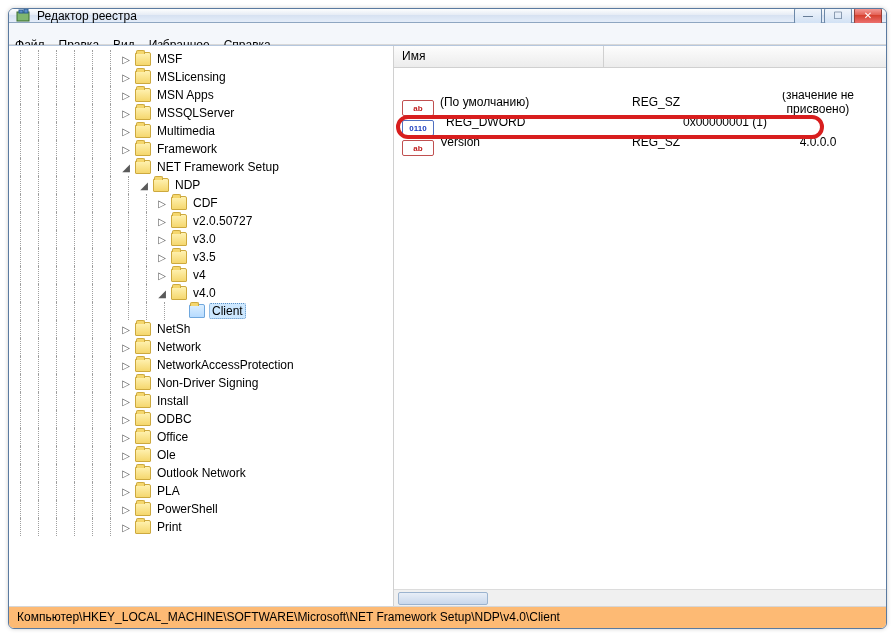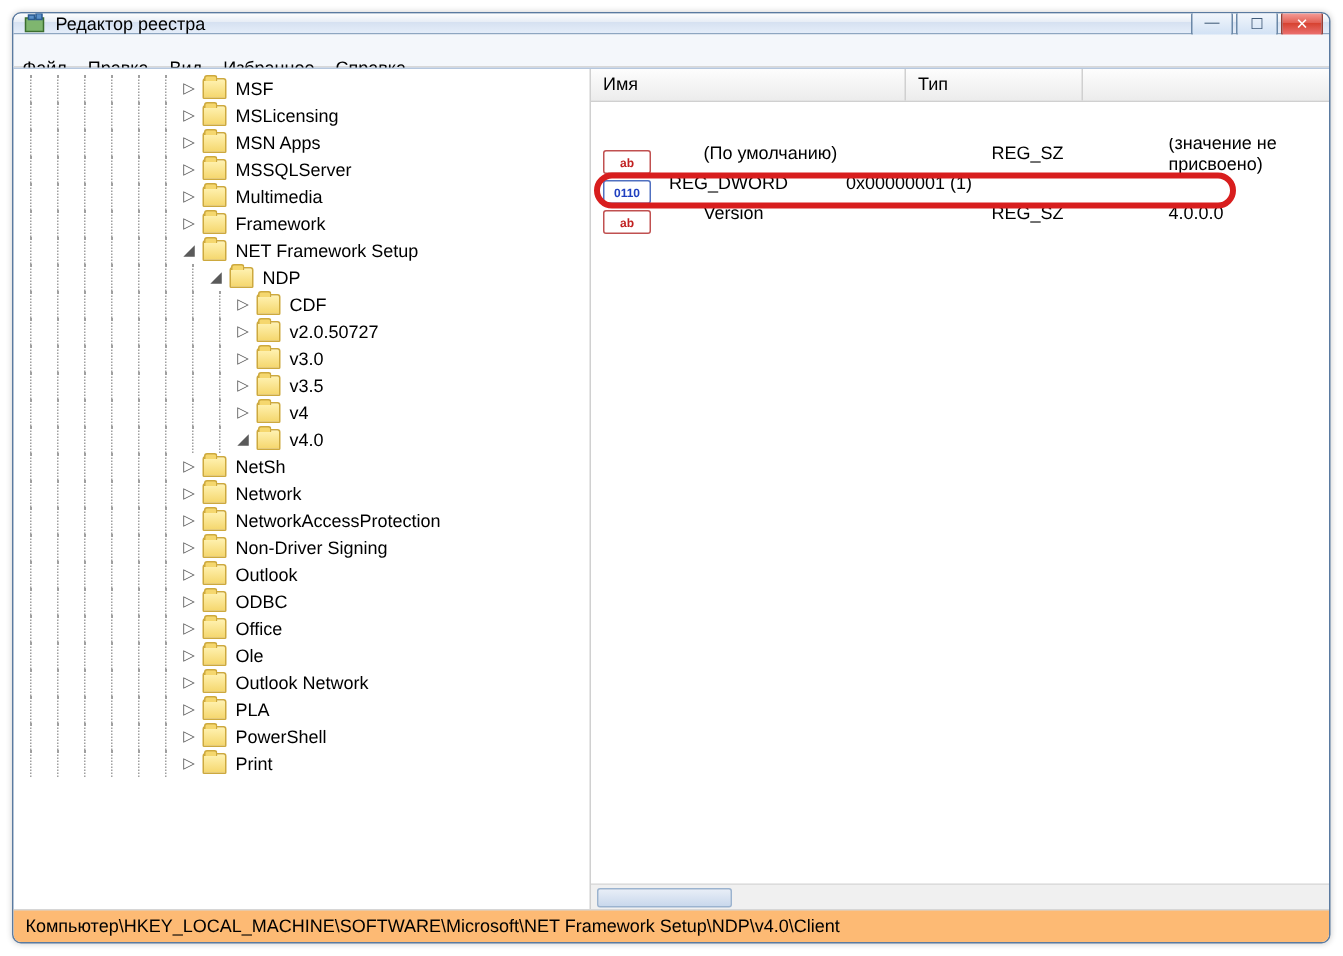--- a/index.html
+++ b/index.html
@@ -29,21 +29,21 @@
 .label.sel { background:#cde8ff; border:1px dotted #5a91c7; border-radius:2px;}
 .listpane { flex:1; display:flex; flex-direction:column; background:#fff; overflow:hidden;gap:24px;}
 .listhdr { height:22px; display:flex; background:linear-gradient(#fdfdfd,#ececec); border-bottom:1px solid #d0d0d0;}
 .listhdr .col { border-right:1px solid #d0d0d0; padding:3px 8px; }
 .col-name{width:210px;} .col-type{width:118px;} .col-val{flex:1;}
 .listbody { flex:1; overflow:auto; position:relative;}
 .lr { display:flex; height:20px; align-items:center; }
 .lr .ic { width:32px; height:16px; margin:12px 4px 0 8px; border:1px solid #888; border-radius:2px; display:flex; align-items:center; justify-content:center; font-size:8px; font-weight:bold;}
 .lr .ic.ab { color:#c02020; border-color:#c05050; background:#fff;}
 .lr .ic.nn { color:#2040c0; border-color:#5070c0; background:#fff;}
-.lr .c1{width:186px; padding-left:2px;margin-left:29px;} .lr .c2{width:118px; padding-left:8px;} .lr .c3{flex:1; padding-left:8px;}
+.lr .c1{width:186px; padding-left:2px;} .lr .c2{width:118px; padding-left:8px;} .lr .c3{flex:1; padding-left:8px;text-align:center;}
 .highlight-ring { position:absolute; border:4px solid #d81e1e; border-radius:16px; pointer-events:none; left:2px; top:23px; width:428px; height:24px;}
 .statusbar { height:22px; border-top:1px solid #d6d6d6; background:#fdba74; padding:3px 8px; }
 .hscroll { height:17px; background:#f0f0f0; border-top:1px solid #dcdcdc; display:flex; align-items:center;}
 .hscroll .thumb{height:13px; width:90px; margin-left:4px; background:linear-gradient(#e8eef7,#c9d8ec); border:1px solid #9bb3cf; border-radius:2px;}
 </style>
 </head>
 <body>
 
 <div class="outer">
 
@@ -271,20 +271,36 @@
             </div>
           </li>
           <li>
             <div class="row">
               <span class="indent"></span>
               <span class="indent"></span>
               <span class="indent"></span>
               <span class="indent"></span>
               <span class="indent"></span>
               <span class="indent"></span>
+              <span class="indent"></span>
+              <span class="indent"></span>
+              <span class="indent"></span>
+              <span class="toggle"></span>
+              <span class="folder sel"></span>
+              <span class="label sel">Client</span>
+            </div>
+          </li>
+          <li>
+            <div class="row">
+              <span class="indent"></span>
+              <span class="indent"></span>
+              <span class="indent"></span>
+              <span class="indent"></span>
+              <span class="indent"></span>
+              <span class="indent"></span>
               <span class="toggle">▷</span>
               <span class="folder"></span>
               <span class="label">NetSh</span>
             </div>
           </li>
           <li>
             <div class="row">
               <span class="indent"></span>
               <span class="indent"></span>
               <span class="indent"></span>
@@ -325,21 +341,21 @@
           <li>
             <div class="row">
               <span class="indent"></span>
               <span class="indent"></span>
               <span class="indent"></span>
               <span class="indent"></span>
               <span class="indent"></span>
               <span class="indent"></span>
               <span class="toggle">▷</span>
               <span class="folder"></span>
-              <span class="label">Outlook</span>
+              <span class="label">Install</span>
             </div>
           </li>
           <li>
             <div class="row">
               <span class="indent"></span>
               <span class="indent"></span>
               <span class="indent"></span>
               <span class="indent"></span>
               <span class="indent"></span>
               <span class="indent"></span>
@@ -425,21 +441,20 @@
               <span class="folder"></span>
               <span class="label">Print</span>
             </div>
           </li>
         </ul>
     </div>
 
     <div class="listpane">
       <div class="listhdr">
         <div class="col col-name">Имя</div>
-        <div class="col col-type">Тип</div>
       </div>
       <div class="listbody" id="listbody">
           <div class="lr">
     <span class="ic ab">ab</span>
     <span class="c1">(По умолчанию)</span>
     <span class="c2">REG_SZ</span>
     <span class="c3">(значение не присвоено)</span>
   </div>
           <div class="lr">
     <span class="ic nn">0110</span>

